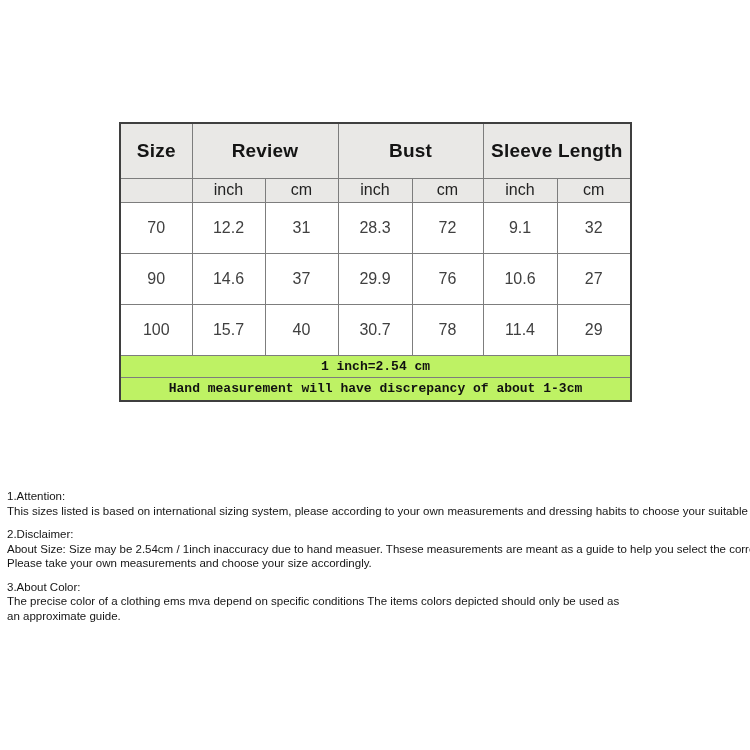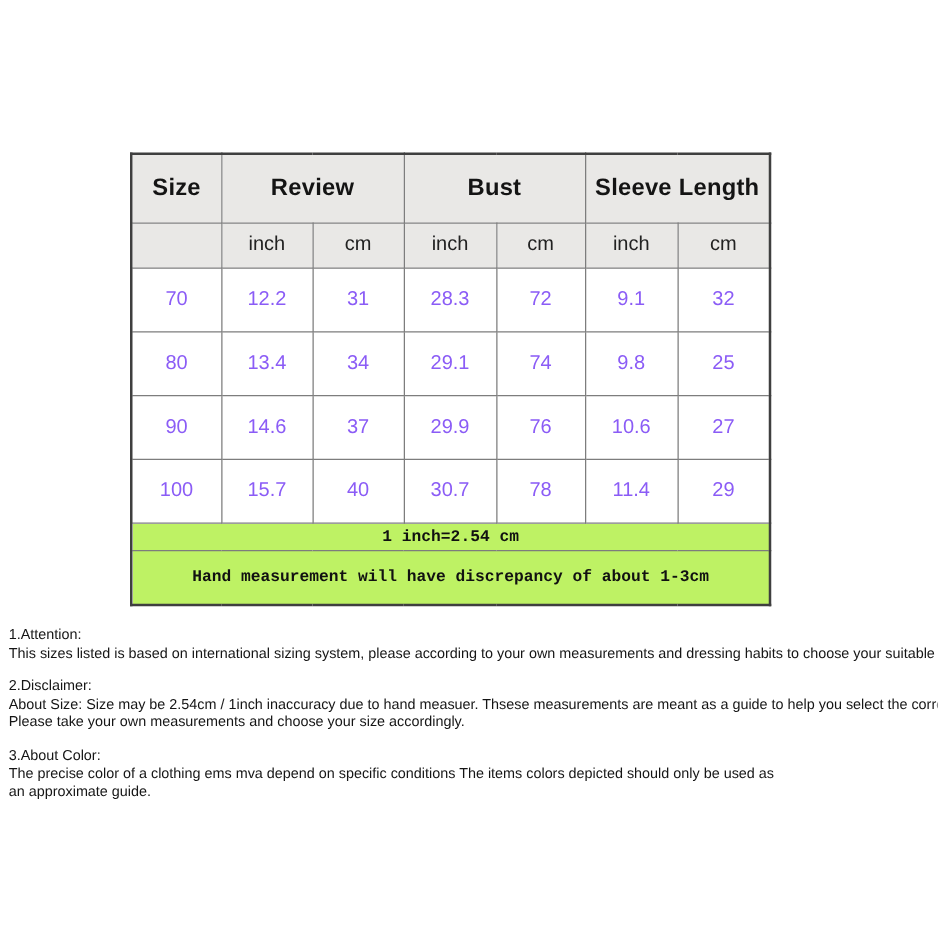--- a/index.html
+++ b/index.html
@@ -13,21 +13,21 @@
     color: #1a1a1a;
   }
   .page {
     position: relative;
     width: 750px;
     height: 750px;
     background: #ffffff;
   }
   table.size-chart {
     position: absolute;
-    left: 104px;
+    left: 119px;
     top: 122px;
     width: 511px;
     border-collapse: collapse;
     table-layout: fixed;
     border: 2px solid #3f3f3f;
     padding-left: 36px;
   }
   table.size-chart td, table.size-chart th {
     border: 1px solid #7d7d7d;
     text-align: center;
@@ -36,52 +36,52 @@
     overflow: hidden;
   }
   tr.hdr-row { height: 55px; }
   tr.hdr-row th {
     background: #e9e8e6;
     font-weight: bold;
     font-size: 19px;
     letter-spacing: 0.2px;
     color: #141414;
   }
-  tr.sub-row { height: 36px; }
+  tr.sub-row { height: 24px; }
   tr.sub-row td {
     background: #e9e8e6;
     font-size: 16px;
     font-weight: normal;
     color: #222;
   }
   tr.data-row { height: 51px; }
   tr.data-row td {
     background: #ffffff;
     font-size: 16px;
-    color: #8b5cf6;
+    color: #404040;
   }
   tr.note-row-1 { height: 22px; }
-  tr.note-row-2 { height: 44px; }
+  tr.note-row-2 { height: 24px; }
   tr.note-row-1 td, tr.note-row-2 td {
     background: #bef264;
     font-family: "Liberation Mono", "DejaVu Sans Mono", monospace;
     font-weight: bold;
     font-size: 13px;
     color: #111;
   }
   .notes {
     position: absolute;
     left: 7px;
     top: 489px;
     width: 743px;
     font-size: 11.5px;
     line-height: 14.5px;
     color: #151515;
   }
-  .note { margin: 12px 0 9px 0; }
+  .note { margin: 0 0 9px 0; }
   .note div { white-space: nowrap; }
 </style>
 </head>
 <body>
 
 <div class="page">
 
   <table class="size-chart">
     <colgroup>
       <col style="width:72px">
@@ -109,29 +109,20 @@
         <td>cm</td>
       </tr>
       <tr class="data-row">
         <td>70</td>
         <td>12.2</td>
         <td>31</td>
         <td>28.3</td>
         <td>72</td>
         <td>9.1</td>
         <td>32</td>
-      </tr>
-      <tr class="data-row">
-        <td>80</td>
-        <td>13.4</td>
-        <td>34</td>
-        <td>29.1</td>
-        <td>74</td>
-        <td>9.8</td>
-        <td>25</td>
       </tr>
       <tr class="data-row">
         <td>90</td>
         <td>14.6</td>
         <td>37</td>
         <td>29.9</td>
         <td>76</td>
         <td>10.6</td>
         <td>27</td>
       </tr>

